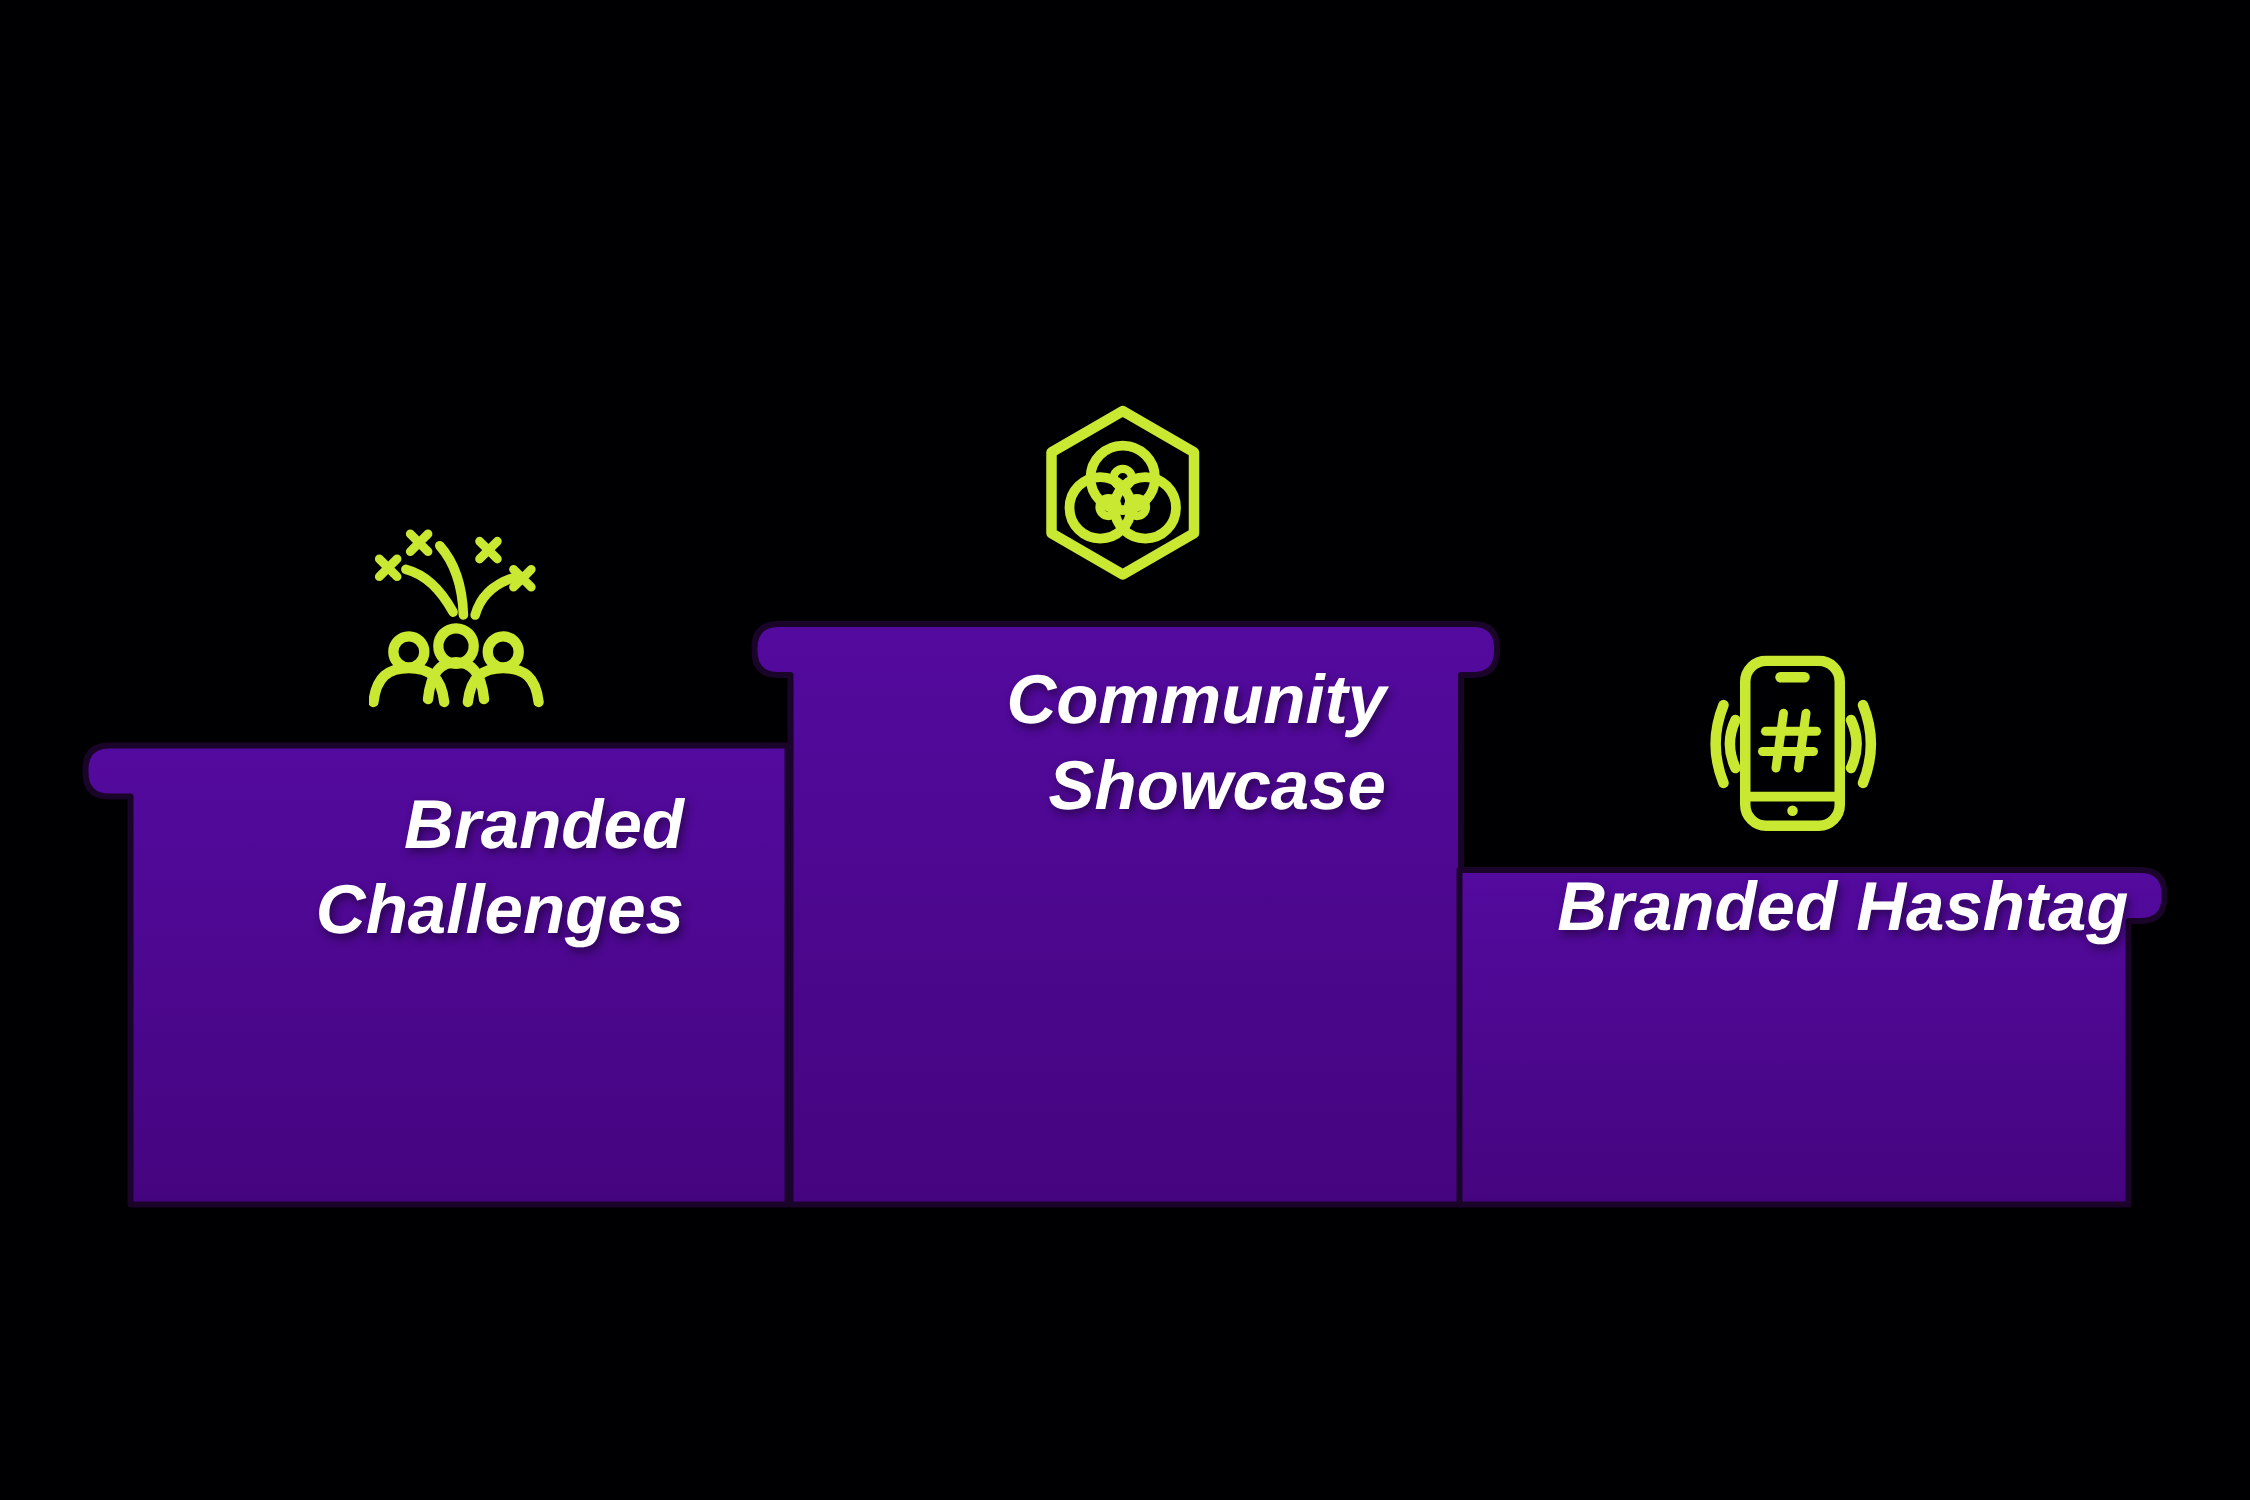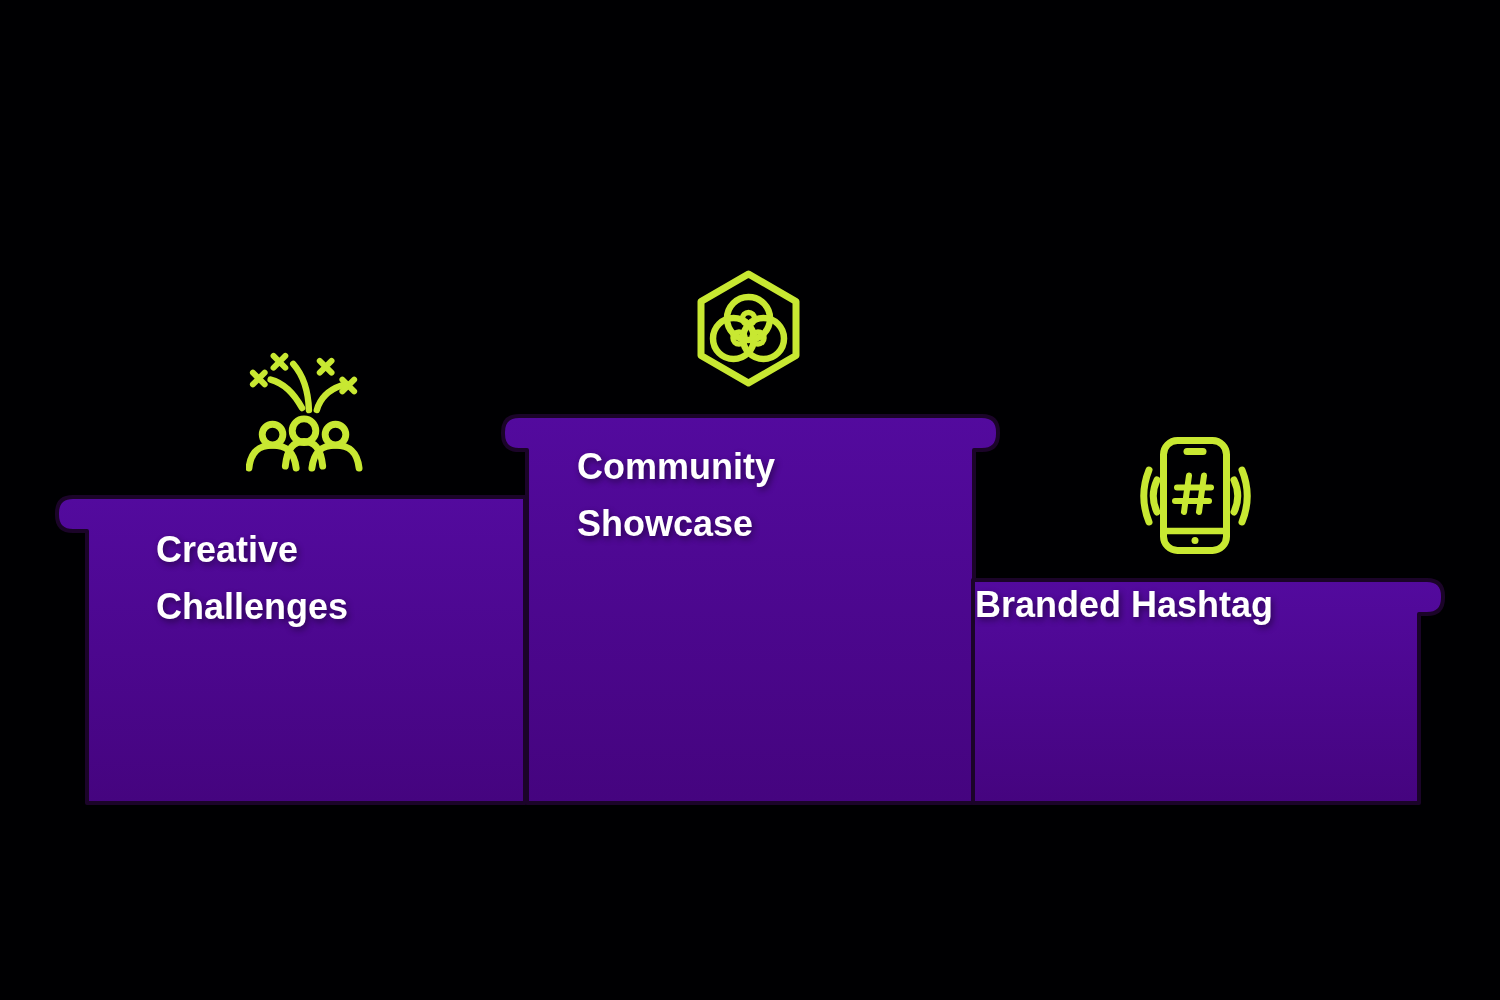--- a/index.html
+++ b/index.html
@@ -12,24 +12,25 @@
     font-family:"Liberation Sans", sans-serif;
   }
   .block-svg { position:absolute; display:block; }
   .block-path {
     stroke:#1b0429; stroke-width:4; stroke-linejoin:round;
   }
   .podium-label {
     position:absolute;
     color:#ffffff;
     font-weight:700;
-    font-size:36px;
+    font-size:46px;
     line-height:57px;
-    text-align:left;
+    text-align:right;
     text-shadow:2px 3px 6px rgba(0,0,0,.45);
+    font-style:italic;
   }
   .label-second { left:156px; top:521px; width:300px; }
   .label-first  { left:577px; top:438px; width:347px; }
   .label-third  { left:975px; top:576px; width:444px; }
   .icon-svg { position:absolute; display:block; }
   .g-stroke { stroke:#C8E832; fill:none; stroke-linecap:round; stroke-linejoin:round; }
 </style>
 </head>
 <body>
 
@@ -58,21 +59,21 @@
   <svg class="block-svg" style="left:969px; top:576px;" width="478" height="231" viewBox="0 0 478 231">
     <defs>
       <linearGradient id="gC" x1="0" y1="0" x2="0" y2="1">
         <stop offset="0" stop-color="#530A9E"></stop>
           <stop offset="1" stop-color="#45047F"></stop>
       </linearGradient>
     </defs>
     <path class="block-path" fill="url(#gC)" d="M 4 227 L 4 4 L 458 4 Q 474 4 474 20 L 474 22 Q 474 38 458 38 L 450 38 L 450 227 Z"></path>
   </svg>
 
-  <div class="podium-label label-second">Creative Challenges</div>
+  <div class="podium-label label-second">Branded Challenges</div>
   <div class="podium-label label-first">Community Showcase</div>
   <div class="podium-label label-third">Branded Hashtag</div>
 
   <svg class="icon-svg" style="left:246px; top:348px;" width="118" height="127" viewBox="0 0 120 127">
     <g class="g-stroke" stroke-width="7">
 
       <circle cx="27" cy="87" r="10.5"></circle>
       <circle cx="59" cy="83" r="12"></circle>
       <circle cx="91" cy="87" r="10.5"></circle>
 

